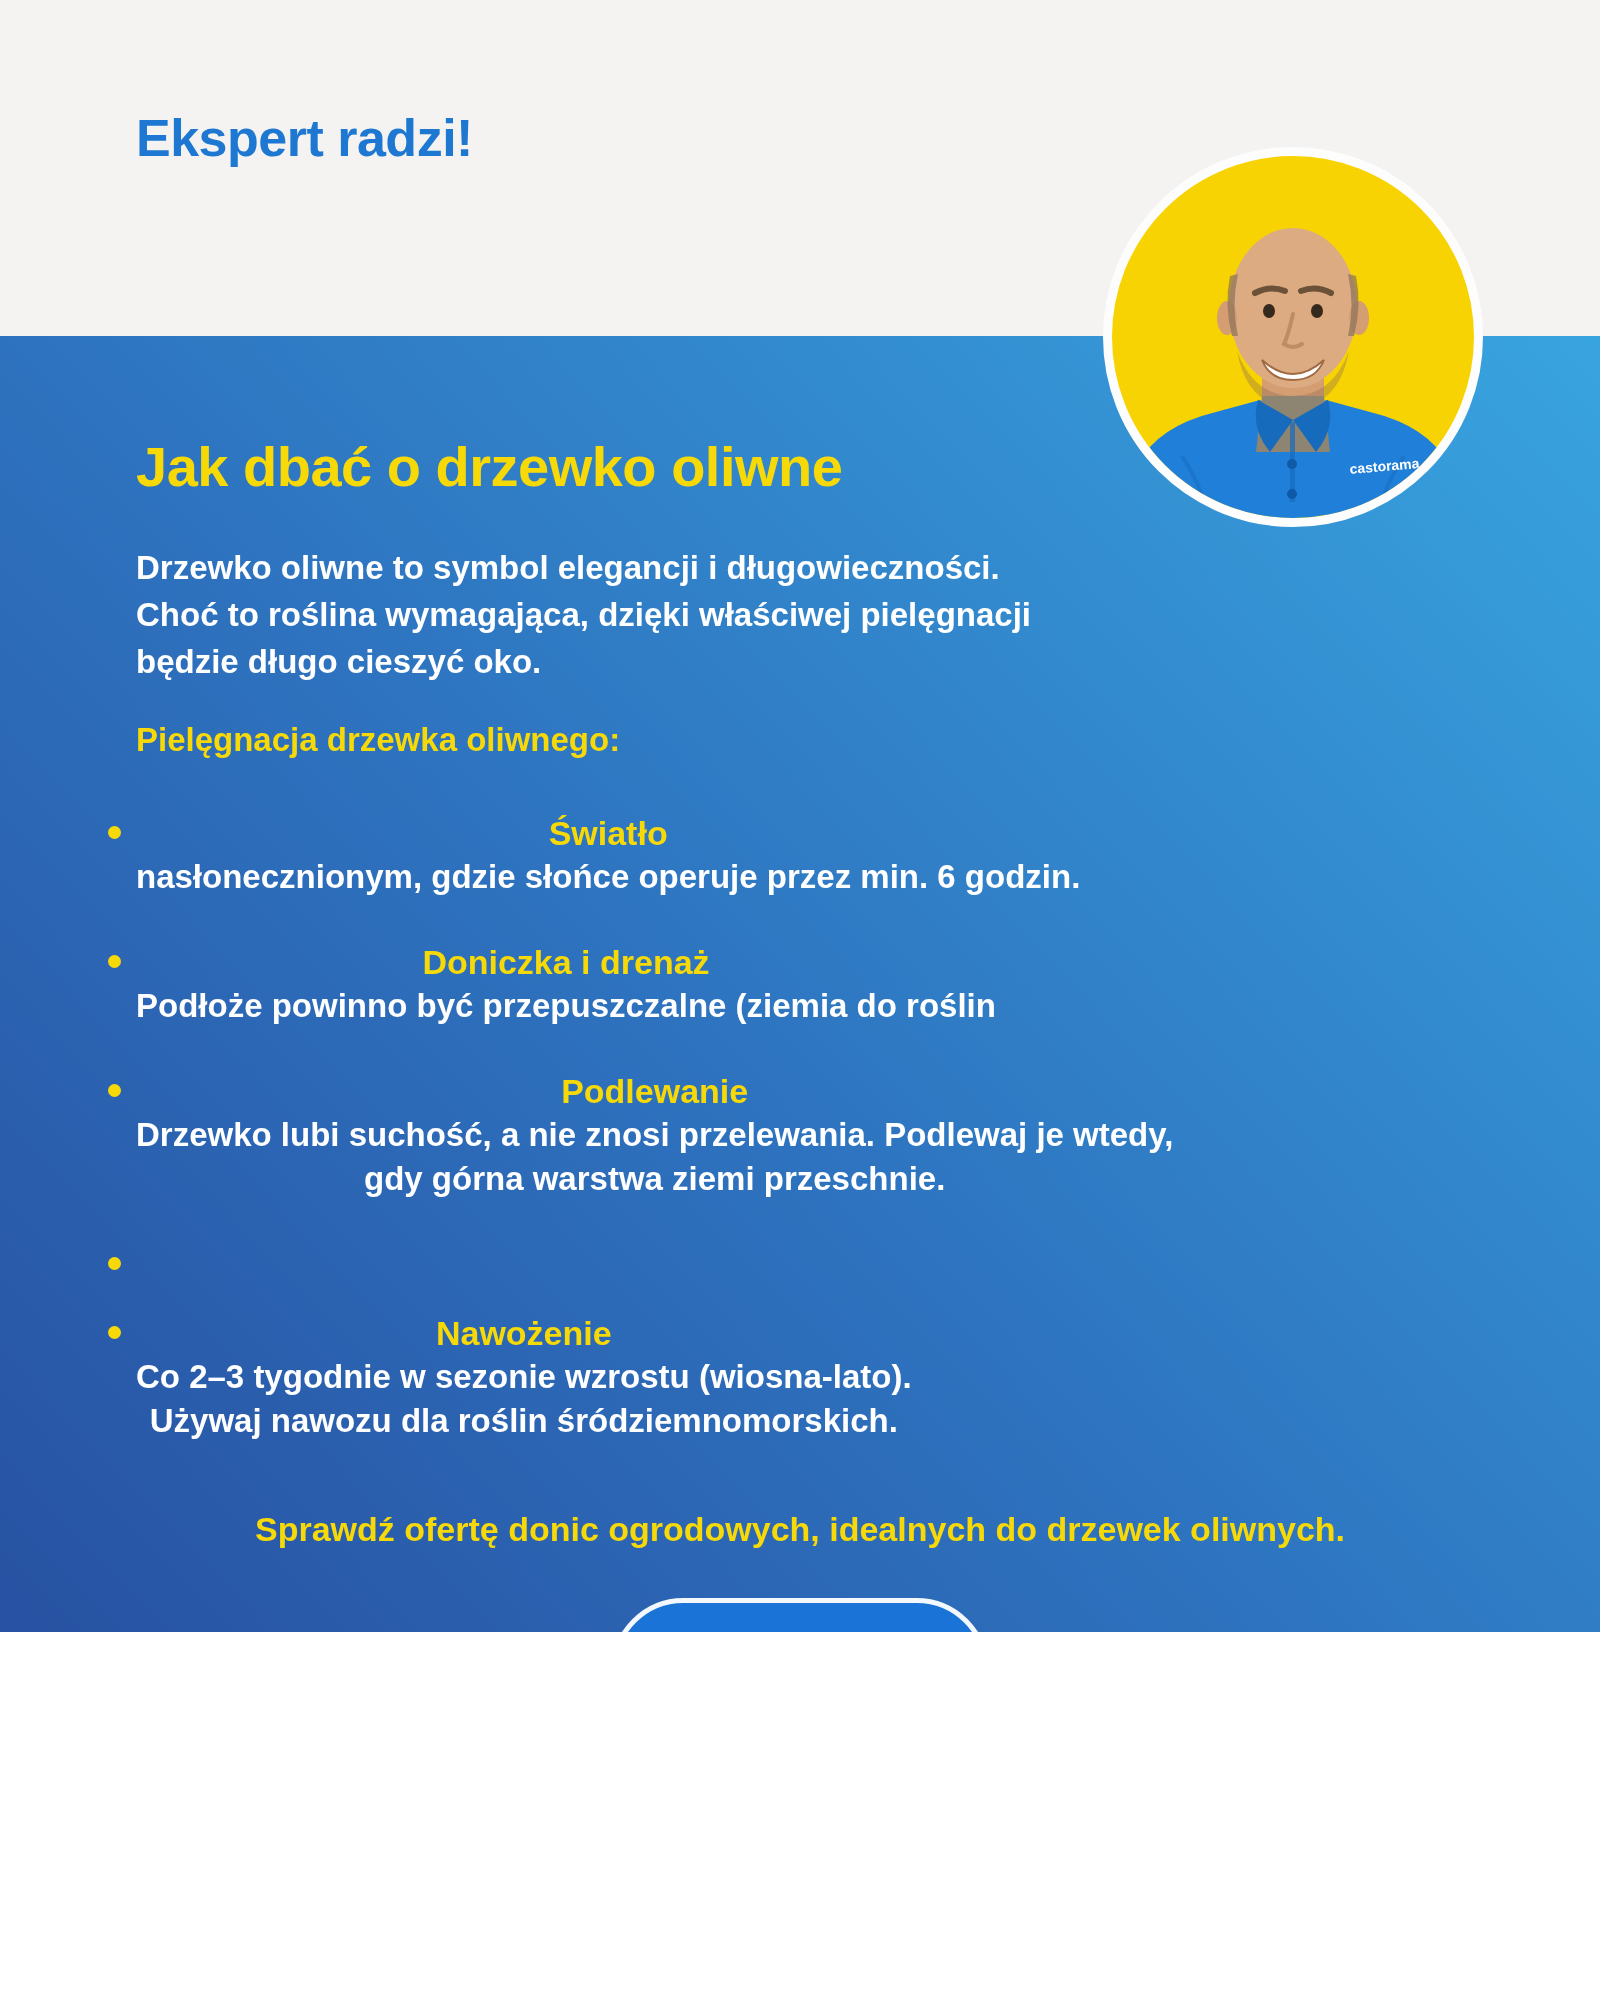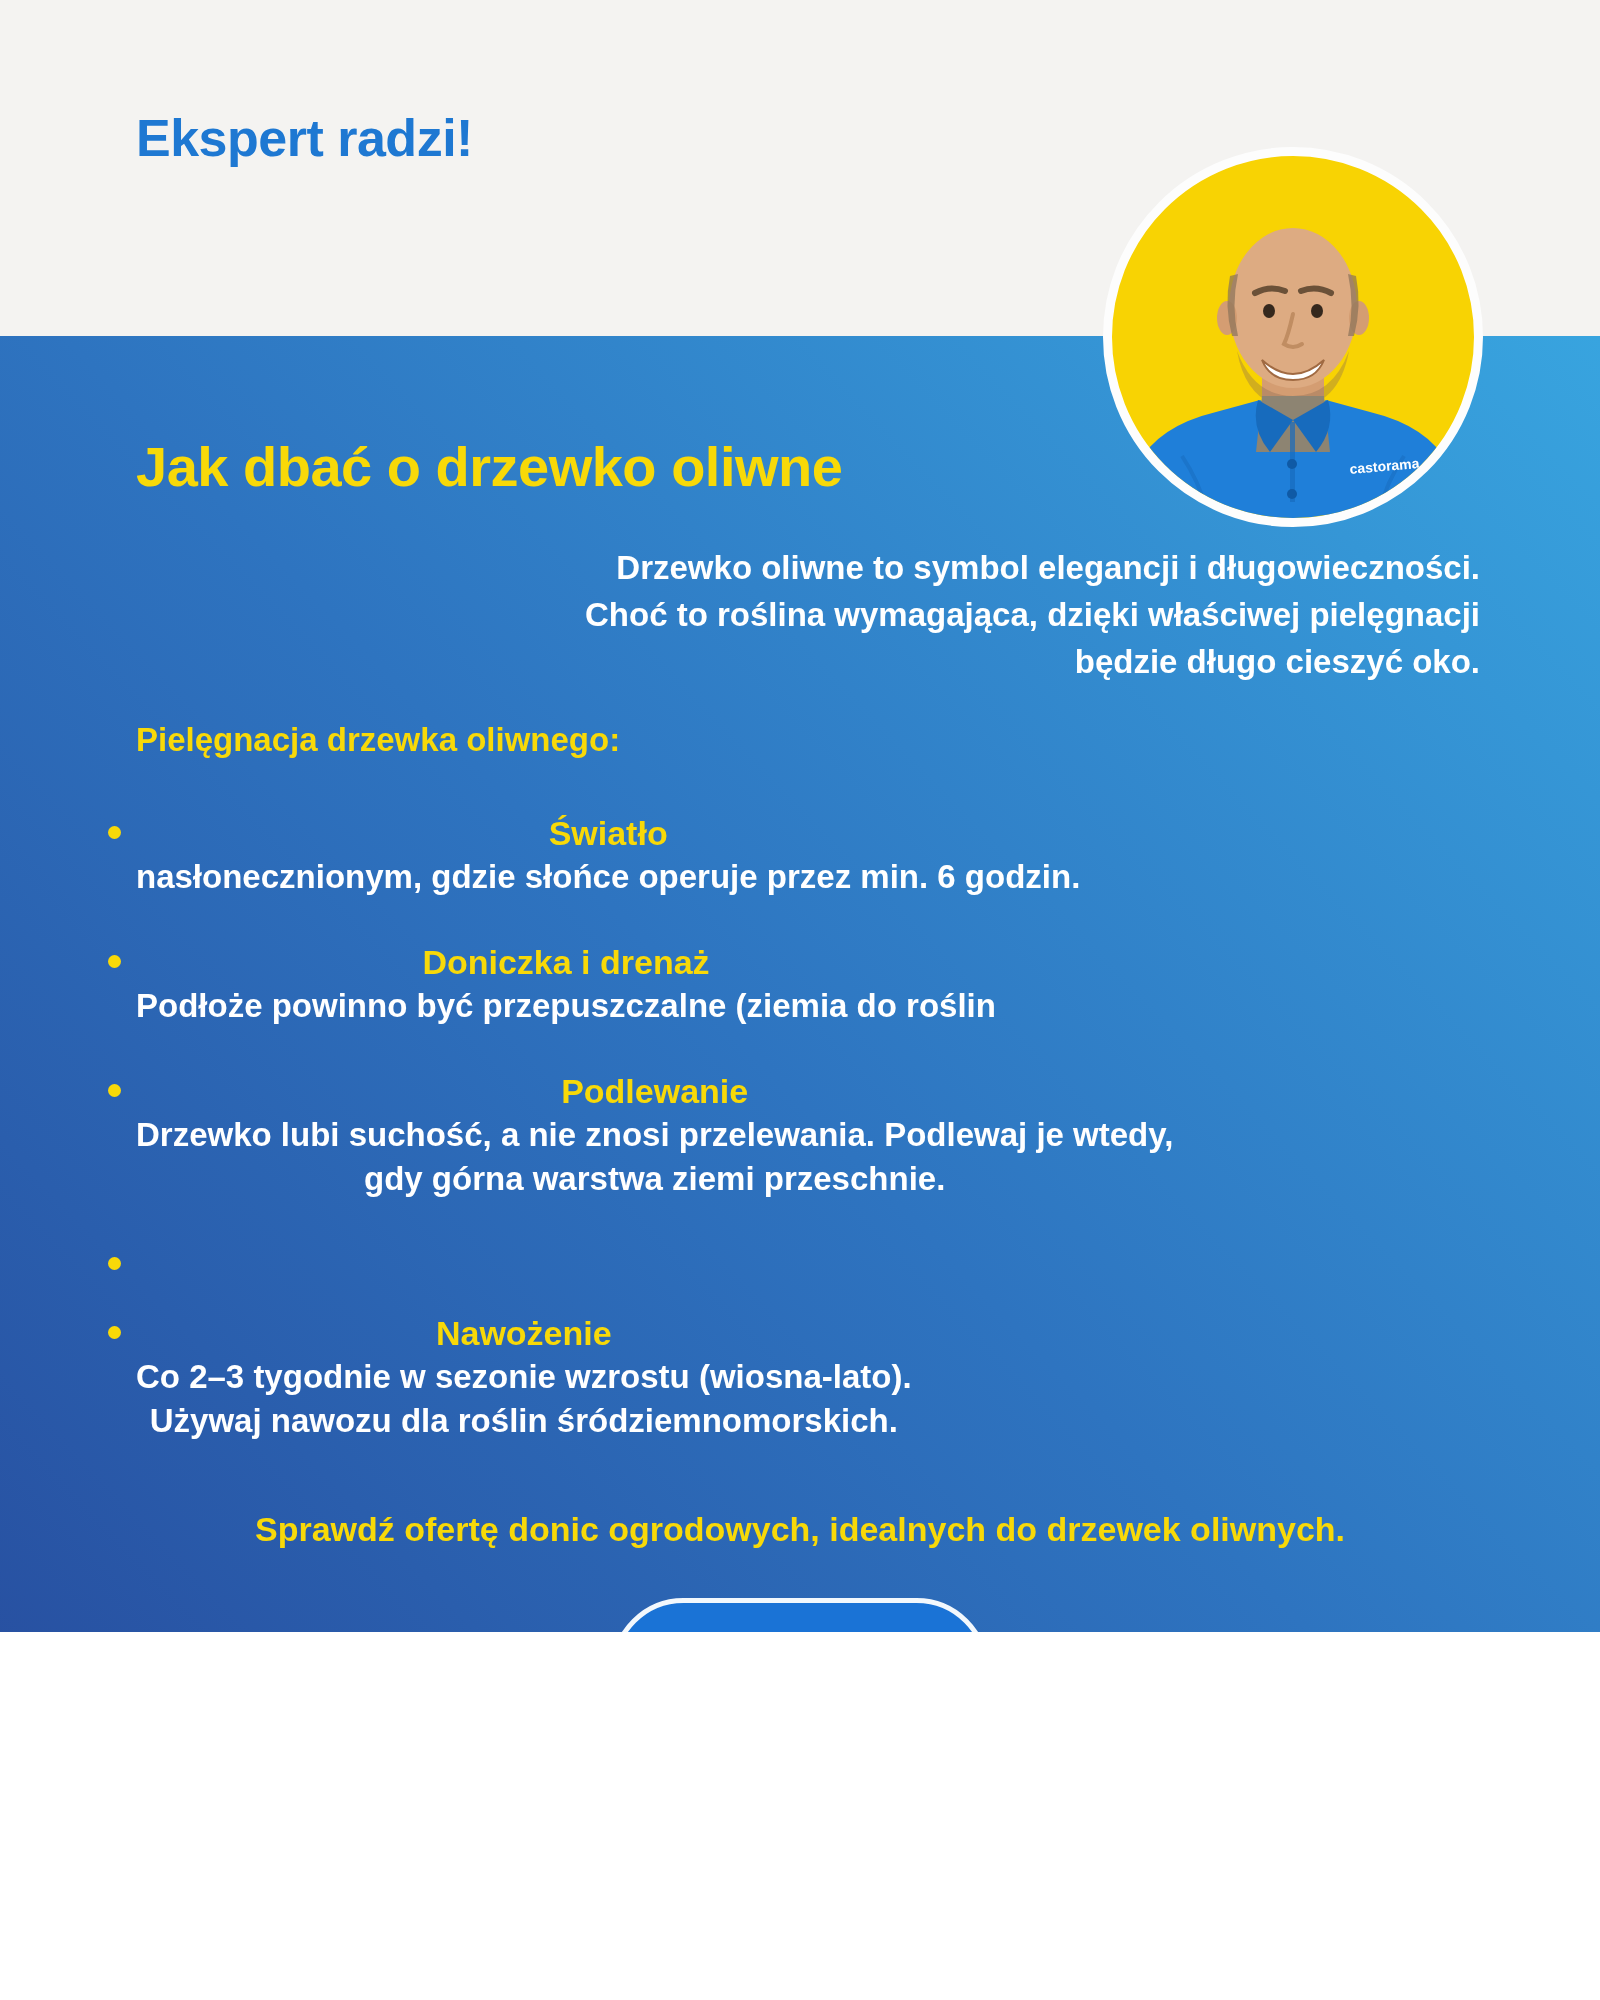--- a/index.html
+++ b/index.html
@@ -46,21 +46,20 @@
     line-height: 62px;
     font-weight: 700;
     letter-spacing: -0.5px;
     color: #f8d908;
   }
   .intro {
     margin: 46px 120px 0 136px;
     font-size: 33px;
     line-height: 47px;
     font-weight: 700;
-    text-align: right;
   }
   .care-heading {
     margin: 33px 120px 0 136px;
     font-size: 33px;
     line-height: 44px;
     font-weight: 700;
     color: #f8d908;
   }
   .tips {
     list-style: none;

